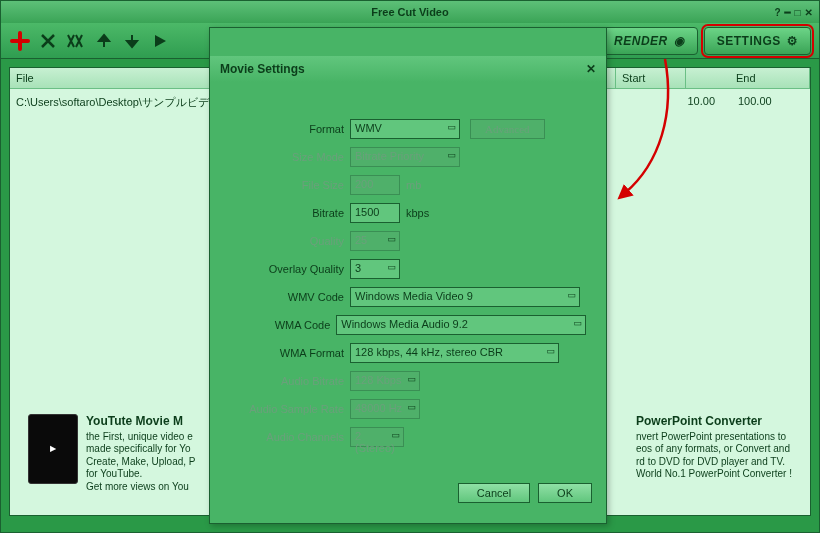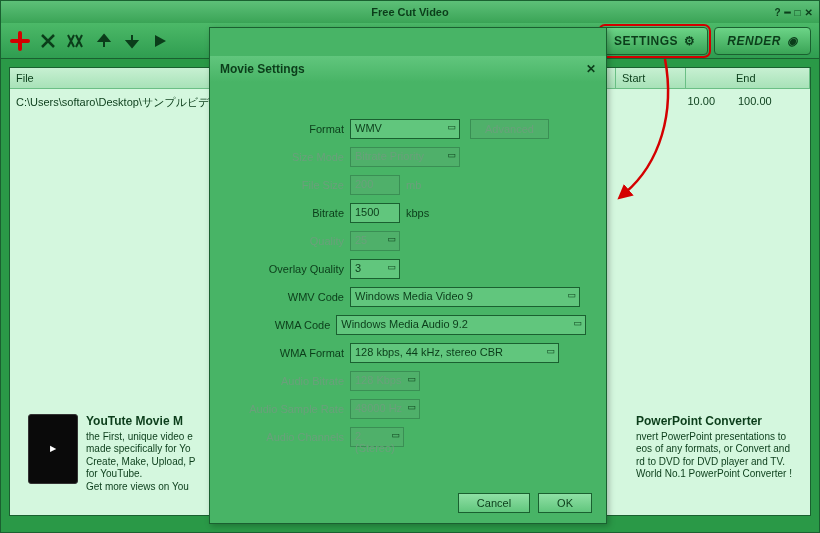--- a/index.html
+++ b/index.html
@@ -40,22 +40,22 @@
   .dlg-title { background:linear-gradient(#61c67d,#48b466); padding:6px 10px; font-weight:bold; color:#0b3d1a; display:flex; justify-content:space-between; align-items:center; font-size:12px;margin-top:28px;}
   .dlg-close { cursor:pointer; font-size:12px; color:#0b3d1a;}
   .dlg-body { padding:36px 20px 10px 10px;}
   .row { display:flex; align-items:center; margin-bottom:6px; height:22px;}
   .row label { width:130px; text-align:right; padding-right:6px; font-size:11px; color:#0b3d1a;}
   .row.disabled label, .row.disabled .fld, .row.disabled .unit { color:#6aa07b; }
   .fld { background:#61c67d; border:1px solid #1a6030; height:20px; padding:2px 16px 2px 4px; font-size:11px; color:#0b3d1a; position:relative;}
   .fld.sel::after { content:"▭"; position:absolute; right:3px; top:2px; font-size:9px; color:#0b3d1a;}
   .row.disabled .fld { background:#4fb06a; border-color:#3a8f54;}
   .unit { padding-left:6px; font-size:11px; color:#0b3d1a;}
-  .advbtn { margin-left:10px; padding:3px 14px; border:1px solid #3a8f54; background:#4fb06a; color:#6aa07b; font-size:11px;}
-  .dlg-foot { position:absolute; right:14px; bottom:10px; display:flex; gap:8px;}
+  .advbtn { margin-left:10px; padding:3px 14px; border:1px solid #3a8f54; background:#4fb06a; color:#6aa07b; font-size:11px;font-family:Liberation Serif, serif;}
+  .dlg-foot { position:absolute; right:14px; bottom:20px; display:flex; gap:8px;}
   .btn { padding:3px 18px; background:linear-gradient(#8fe0a5,#61c67d); border:1px solid #1a6030; color:#0b3d1a; font-size:11px; cursor:pointer;}
 
   .arrow { position:absolute; left:604px; top:52px; pointer-events:none;}
 </style>
 </head>
 <body>
 
 <div class="titlebar">
   <span class="title">Free Cut Video</span>
   <div class="sysicons">
@@ -91,27 +91,27 @@
       <svg width="16" height="16">
         <path d="M8 14l5-6H3zM8 8V2" stroke="#0b3d1a" fill="#0b3d1a" stroke-width="2"></path>
       </svg>
     </div>
   <div class="tbtn">
       <svg width="16" height="16">
         <path d="M3 2l11 6L3 14z" fill="#0b3d1a"></path>
       </svg>
     </div>
   <div class="spacer"></div>
+  <div class="pillbtn" style="font-style:italic;">
+    <span>RENDER</span>
+    <span>◉</span>
+  </div>
   <div class="pillbtn highlight">
     <span>SETTINGS</span>
     <span>⚙</span>
-  </div>
-  <div class="pillbtn" style="font-style:italic;">
-    <span>RENDER</span>
-    <span>◉</span>
   </div>
 </div>
 
 <div class="gridzone">
   <div class="gridhead">
     <div class="gh file">File</div>
     <div class="gh start">Start</div>
     <div class="gh end">End</div>
   </div>
   <div class="gridrow">

